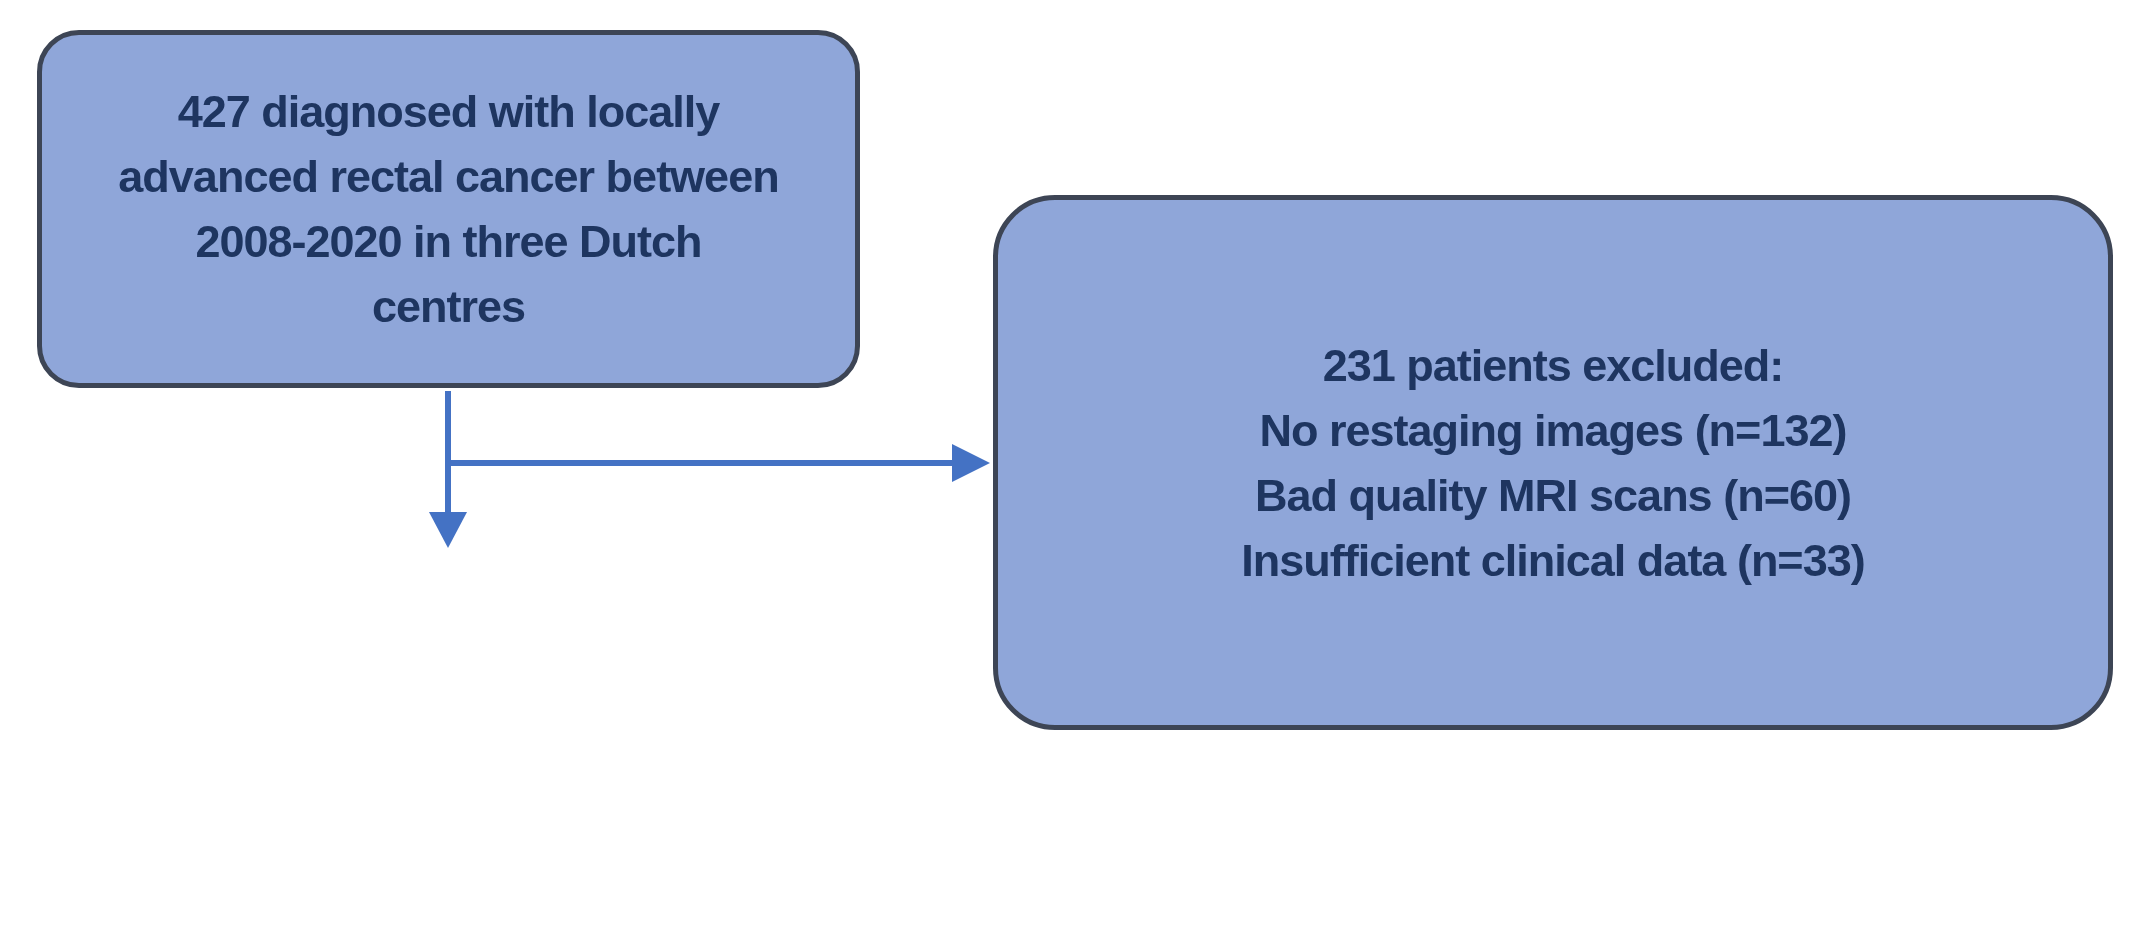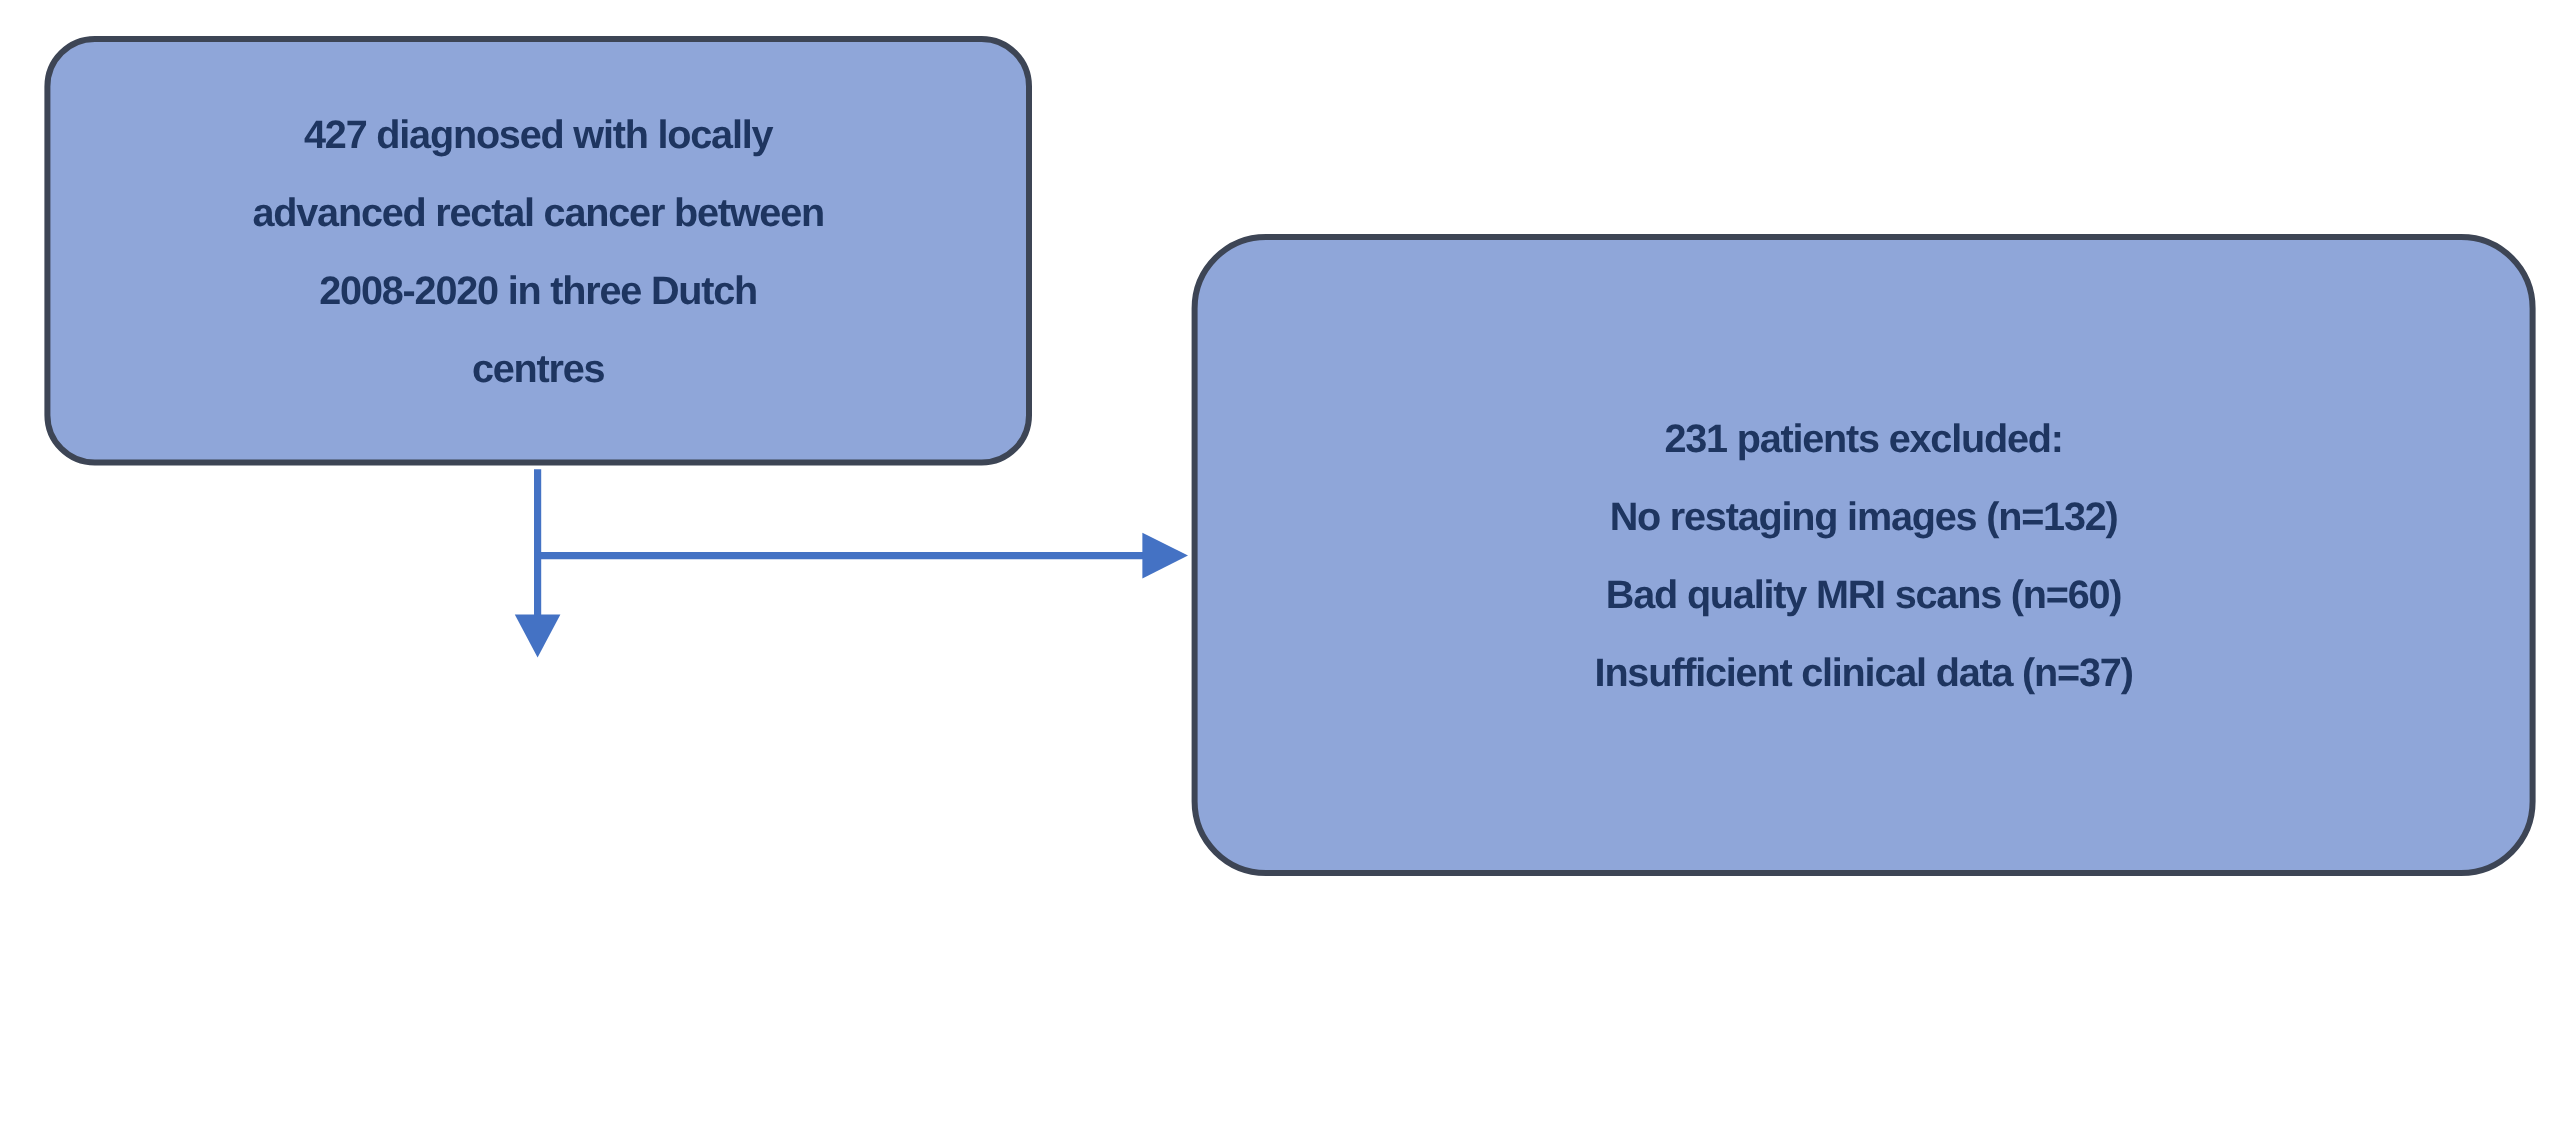--- a/index.html
+++ b/index.html
@@ -26,21 +26,21 @@
     background: var(--box-fill);
     border: 5px solid var(--box-border);
     display: flex;
     align-items: center;
     justify-content: center;
   }
   .node-text {
     white-space: pre;
     text-align: center;
     color: var(--text-color);
-    font-size: 33px;
+    font-size: 45px;
     line-height: 65px;
     font-weight: bold;
     letter-spacing: -1px;
   }
   .node-cohort {
     left: 37px; top: 30px;
     width: 823px; height: 358px;
     border-radius: 42px;
   }
   .node-included {
@@ -76,21 +76,21 @@
     <div class="node-text">427 diagnosed with locally
 advanced rectal cancer between
 2008-2020 in three Dutch
 centres</div>
   </div>
 
   <div class="node node-excluded">
     <div class="node-text">231 patients excluded:
 No restaging images (n=132)
 Bad quality MRI scans (n=60)
-Insufficient clinical data (n=37)</div>
+Insufficient clinical data (n=33)</div>
   </div>
 
 
   <svg class="connectors" viewBox="0 0 2139 935" xmlns="http://www.w3.org/2000/svg">
     <g>
       <line x1="448" y1="391" x2="448" y2="516"></line>
       <polygon points="448,548 429,512 467,512"></polygon>
     </g>
     <g>
       <line x1="448" y1="463" x2="955" y2="463"></line>

